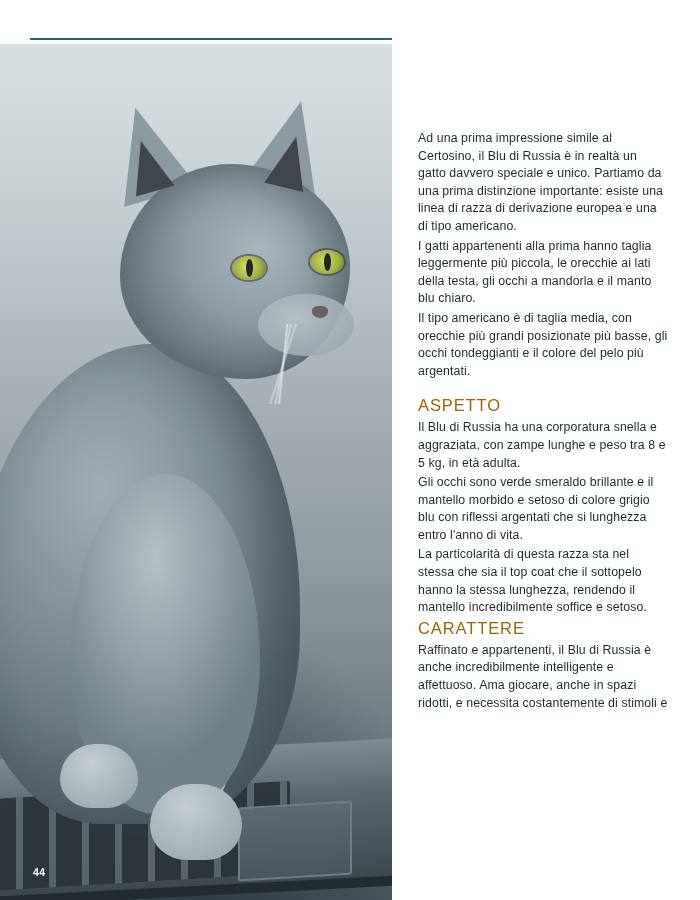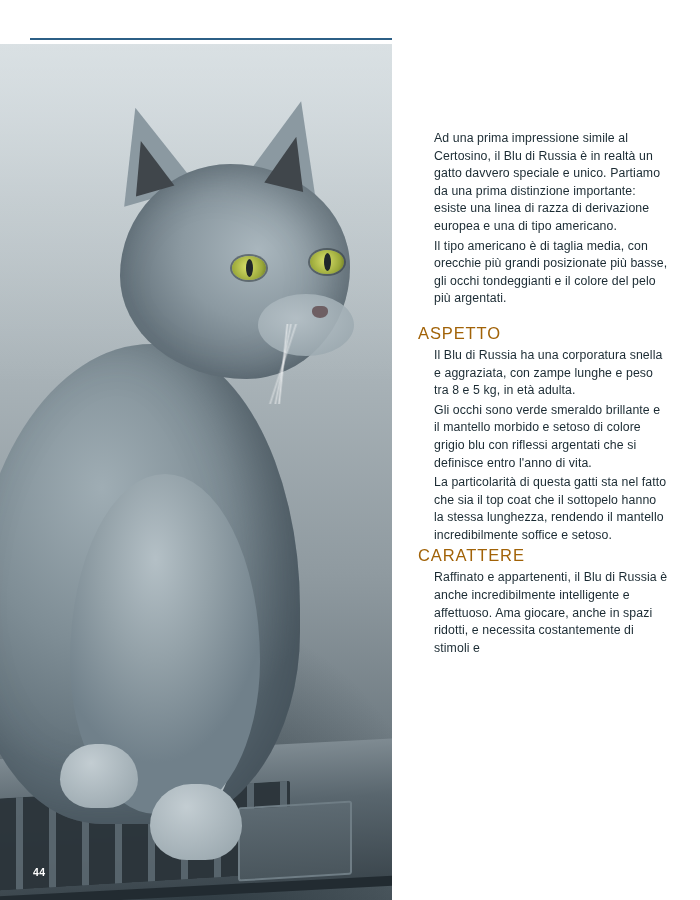--- a/index.html
+++ b/index.html
@@ -229,21 +229,21 @@
   .text-col {
     position: absolute;
     left: 418px;
     top: 130px;
     width: 250px;
   }
   .body-text {
     font-size: 12.3px;
     line-height: 17.6px;
     color: #1b2b33;
-    margin: 0 0 2px 16px;
+    margin: 0 0 2px 0;
     letter-spacing: .1px;
   }
   .section-head {
     font-size: 16.5px;
     letter-spacing: .9px;
     color: #a16207;
     margin: 16px 0 4px 0;
     font-weight: 400;
   }
   .section-head.tight { margin-top: 2px; }
@@ -295,24 +295,25 @@
       <div class="paw front-right"></div>
       <div class="paw front-left"></div>
     </div>
 
     <div class="page-number">44</div>
   </div>
 
   <div class="text-col">
 
     <p class="body-text">Ad una prima impressione simile al Certosino, il Blu di Russia è in realtà un gatto davvero speciale e unico. Partiamo da una prima distinzione importante: esiste una linea di razza di derivazione europea e una di tipo americano.</p>
+    <p class="body-text">I gatti appartenenti alla prima hanno taglia leggermente più piccola, le orecchie ai lati della testa, gli occhi a mandorla e il manto blu chiaro.</p>
     <p class="body-text">Il tipo americano è di taglia media, con orecchie più grandi posizionate più basse, gli occhi tondeggianti e il colore del pelo più argentati.</p>
 
     <h2 class="section-head">ASPETTO</h2>
     <p class="body-text">Il Blu di Russia ha una corporatura snella e aggraziata, con zampe lunghe e peso tra 8 e 5 kg, in età adulta.</p>
-    <p class="body-text">Gli occhi sono verde smeraldo brillante e il mantello morbido e setoso di colore grigio blu con riflessi argentati che si definisce entro l'anno di vita.</p>
-    <p class="body-text">La particolarità di questa gatti sta nel fatto che sia il top coat che il sottopelo hanno la stessa lunghezza, rendendo il mantello incredibilmente soffice e setoso.</p>
+    <p class="body-text">Gli occhi sono verde smeraldo brillante e il mantello morbido e setoso di colore grigio blu con riflessi argentati che si lunghezza entro l'anno di vita.</p>
+    <p class="body-text">La particolarità di questa razza sta nel stessa che sia il top coat che il sottopelo hanno la stessa lunghezza, rendendo il mantello incredibilmente soffice e setoso.</p>
 
     <h2 class="section-head tight">CARATTERE</h2>
     <p class="body-text">Raffinato e appartenenti, il Blu di Russia è anche incredibilmente intelligente e affettuoso. Ama giocare, anche in spazi ridotti, e necessita costantemente di stimoli e</p>
 
   </div>
 </div>
 
 </body></html>

